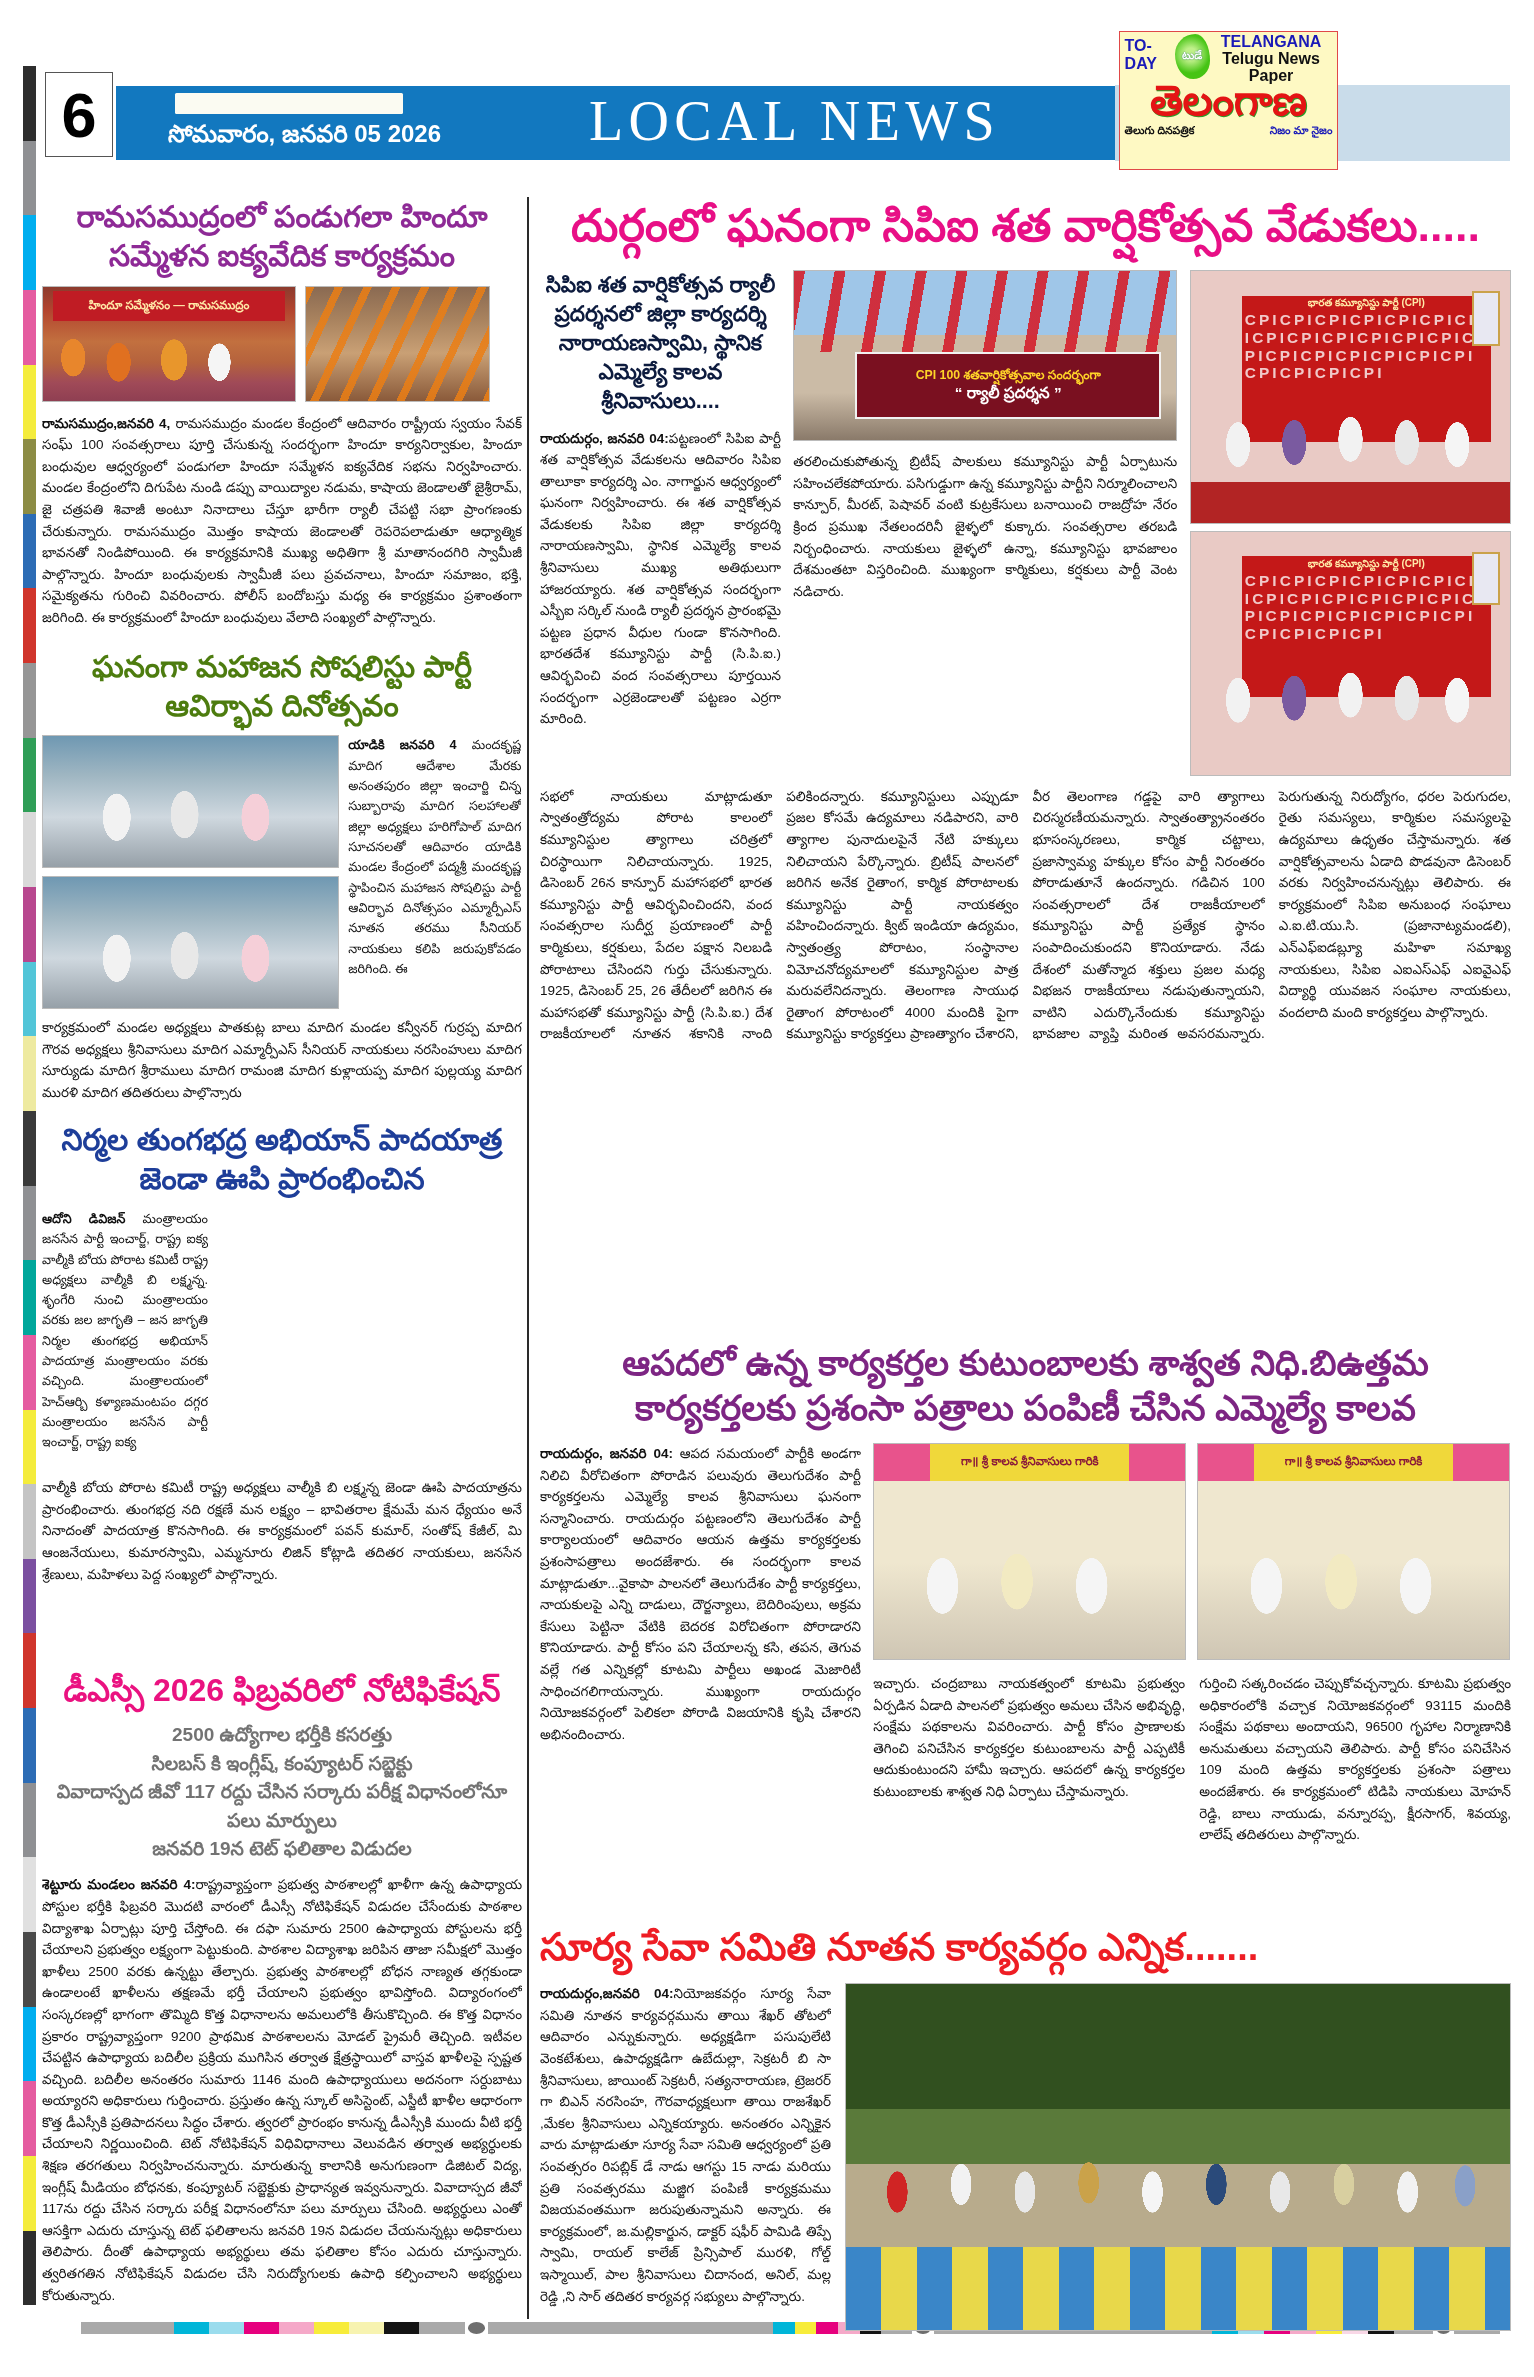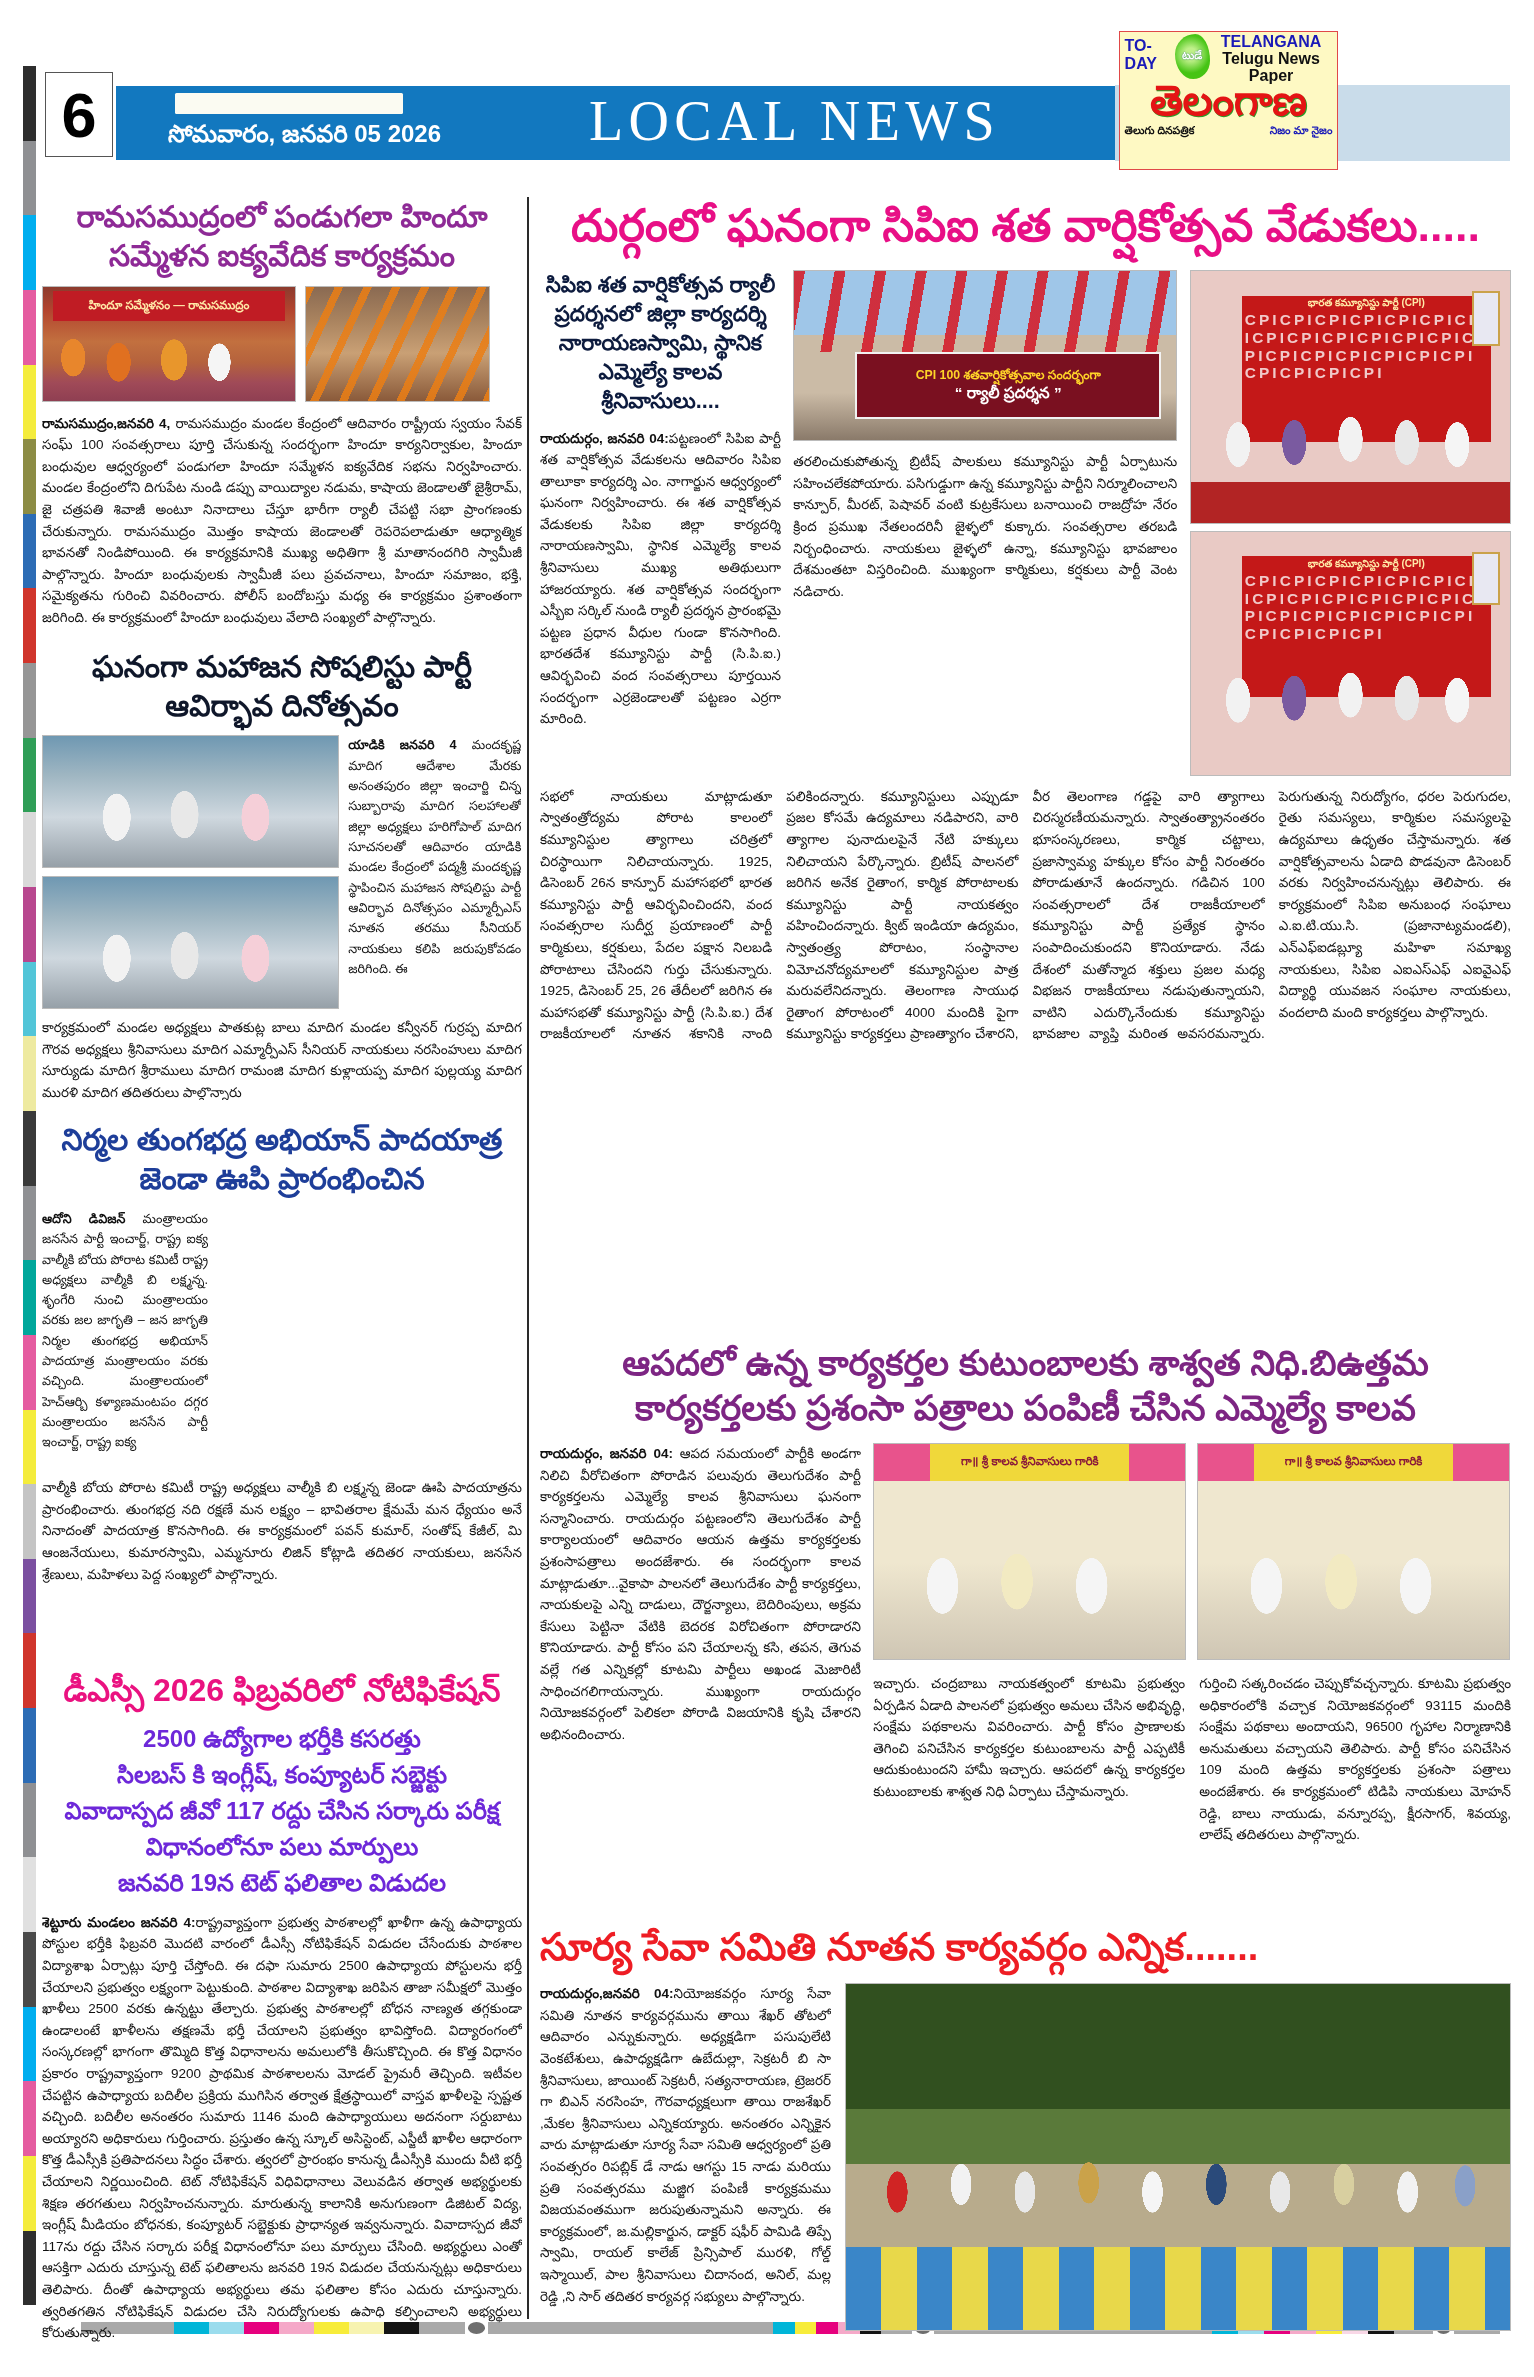--- a/index.html
+++ b/index.html
@@ -43,28 +43,28 @@
   #vrule{left:527px;top:197px;width:1.5px;height:2122px;background:#2a2a2a;}
 
   
   #colL{left:42px;top:197px;width:480px;}
   #colM{left:540px;top:197px;width:971px;}
 
   .bt{font-size:13.5px;line-height:1.6;text-align:justify;color:#101010;}
   .bt b{font-weight:bold;}
   .h-c{font-weight:bold;text-align:center;line-height:1.3;}
   .hd-purple{color:#8e2a96;font-size:30px;}
-  .hd-green{color:#0f172a;font-size:30px;}
+  .hd-green{color:#4d7c0f;font-size:30px;}
   .hd-blue{color:#1e3e99;font-size:30px;}
   .hd-mag{color:#ea1280;font-size:32px;}
   .hd-pink{color:#e80f86;font-size:45px;}
   .hd-pur2{color:#7d2583;font-size:35px;}
   .hd-red{color:#ee1d24;font-size:38px;}
   .subhead{color:#0d1b3e;font-weight:bold;font-size:21.6px;text-align:center;line-height:1.35;}
-  .points{color:#6d28d9;font-weight:bold;font-size:24px;text-align:center;line-height:1.5;}
+  .points{color:#737373;font-weight:bold;font-size:19px;text-align:center;line-height:1.5;}
 
   
   .photo{position:relative;overflow:hidden;background:#cfcfcf;border:0.8px solid #bbb;}
   .ph-stage{background:
       radial-gradient(ellipse 20px 31px at 12% 62%,#e8862c 60%,transparent 61%),
       radial-gradient(ellipse 20px 32px at 30% 66%,#e07020 60%,transparent 61%),
       radial-gradient(ellipse 21.6px 34px at 52% 64%,#e8962c 60%,transparent 61%),
       radial-gradient(ellipse 18.5px 31px at 70% 66%,#f5f5f5 60%,transparent 61%),
       linear-gradient(180deg,#8c3b2e 0%,#b2442f 20%,#c2703f 48%,#b5623d 66%,#a04a58 84%,#8f3f52 100%);}
   .ph-banner-top{position:absolute;top:4%;left:4%;right:4%;height:26%;background:#c01c24;

